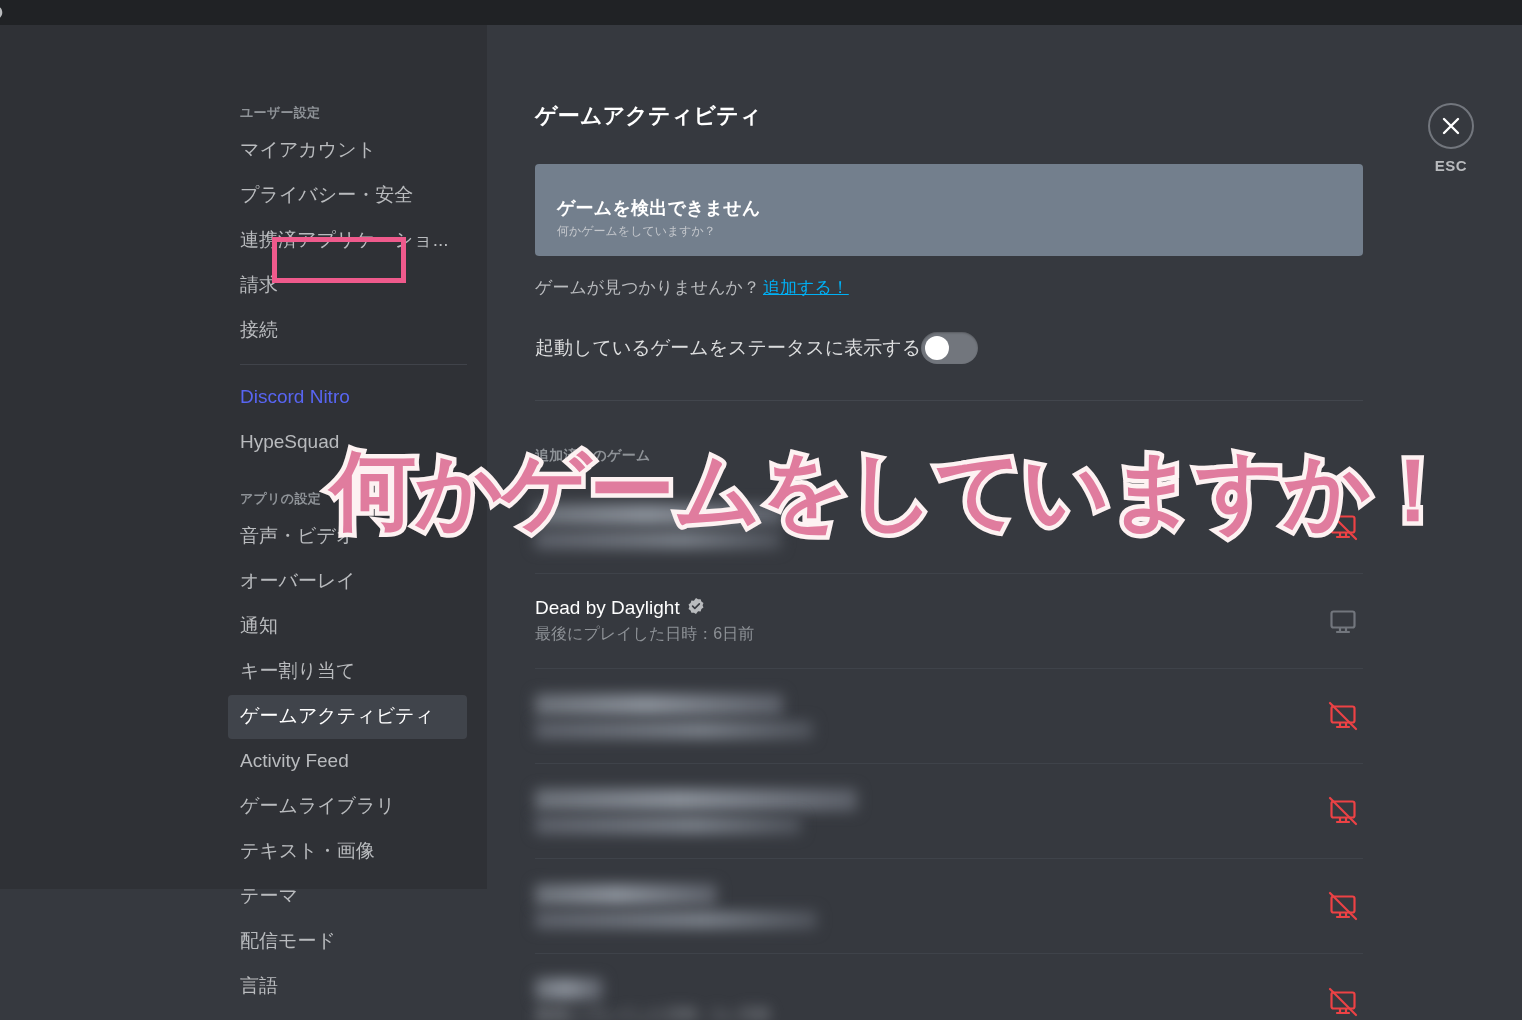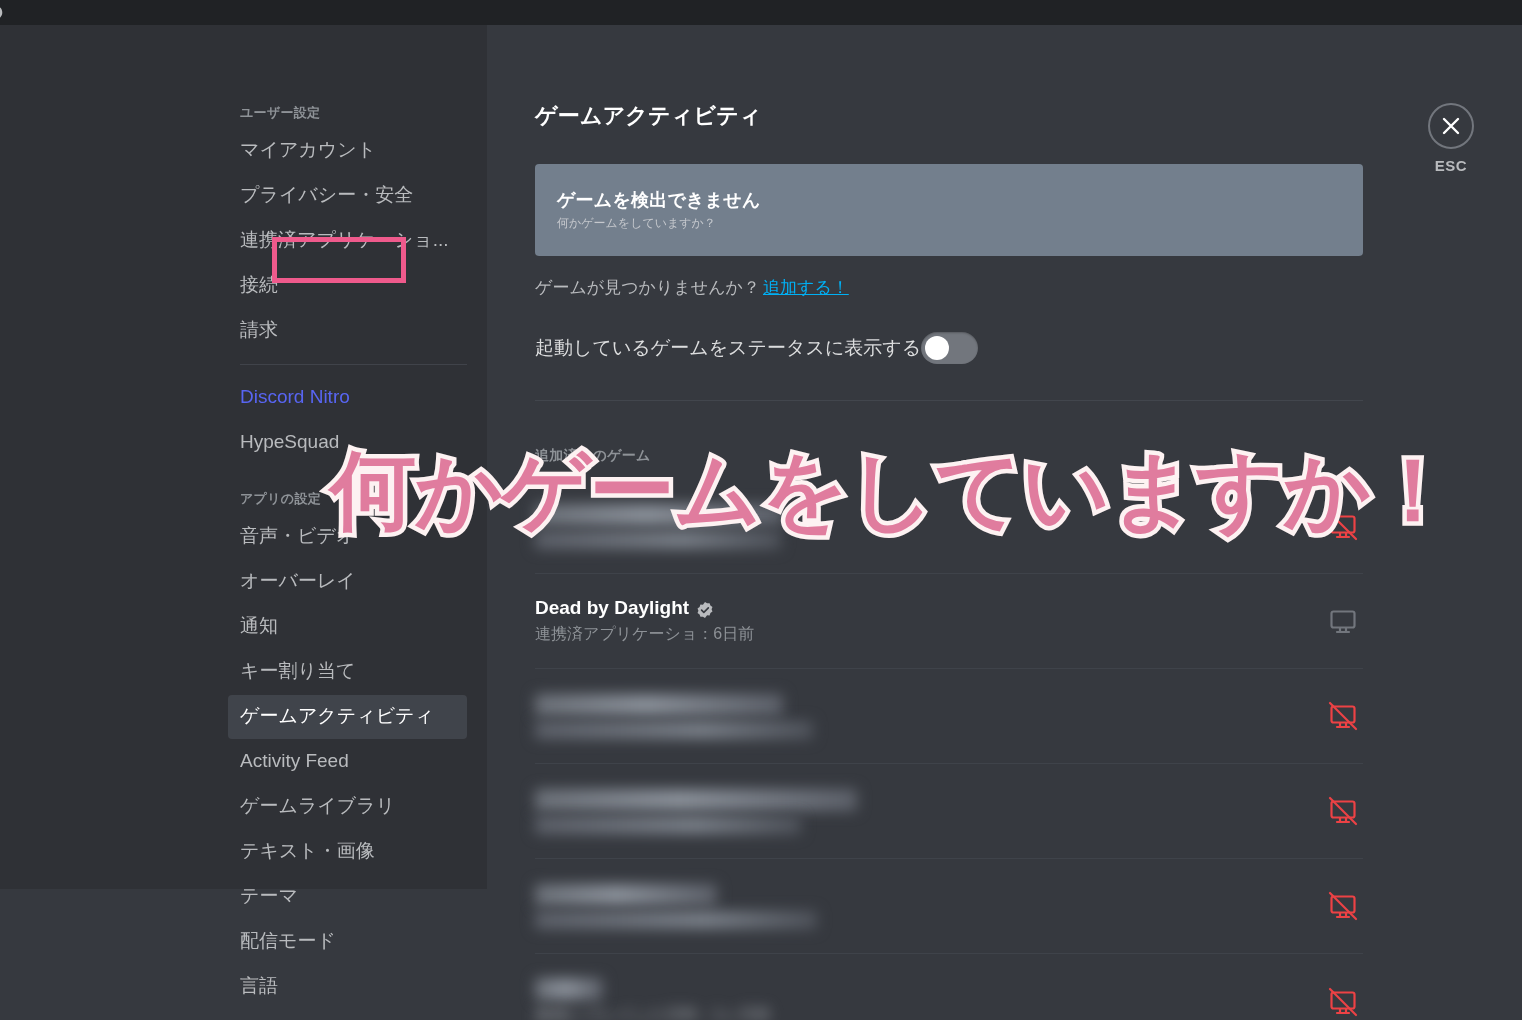--- a/index.html
+++ b/index.html
@@ -61,21 +61,21 @@
   .content-inner { position: absolute; left: 48px; top: 0; width: 875px; }
 
   .page-title {
     font-size: 22px; font-weight: bold; color: #ffffff;
     margin-top: 76px; letter-spacing: .2px;
   }
 
   .detect-box {
     margin-top: 33px; width: 828px; height: 92px;
     background: #737f8d; border-radius: 4px;
-    padding: 24px 0 0 22px;
+    padding: 32px 0 0 22px;
   }
   .detect-title { font-size: 18px; font-weight: bold; color: #ffffff; letter-spacing: .2px;}
   .detect-sub { font-size: 12px; color: #c5c8cd; margin-top: 3px; }
 
   .notfound-row {
     margin-top: 16px; font-size: 17px; color: #b9bbbe;
     display: flex; align-items: center; height: 30px;
   }
   .notfound-link {
     color: #00b0f4; text-decoration: underline; cursor: pointer;
@@ -113,22 +113,22 @@
   
   .game-list { margin-top: 14px; width: 828px; }
   .game-row {
     height: 95px; display: flex; align-items: center;
     justify-content: space-between;
     border-bottom: 1px solid #3f434a;
   }
   .game-row:last-child { border-bottom: none; }
   .game-text { display: flex; flex-direction: column; justify-content: center; }
   .game-name {
-    font-size: 19px; font-weight: bold; color: #ffffff;
-    display: flex; align-items: flex-end; gap: 7px;
+    font-size: 19px; font-weight: normal; color: #ffffff;
+    display: flex; align-items: flex-start; gap: 7px;
   }
   .game-sub { font-size: 16px; color: #8e9297; margin-top: 5px; }
   .verified-badge { display: inline-flex; }
 
   .blurred .game-name, .blurred .game-sub {
     filter: blur(7px);
     color: #a9adb3;
   }
   .blur-name-1 { width: 248px; }
   .blur-name-2 { width: 322px; }
@@ -179,22 +179,22 @@
   <div class="titlebar">
     <div class="titlebar-logo">RD</div>
   </div>
 
   <div class="sidebar">
     <div class="sidebar-inner" id="sidebar-inner">
         <div class="side-header">ユーザー設定</div>
         <div class="side-item">マイアカウント</div>
         <div class="side-item">プライバシー・安全</div>
         <div class="side-item">連携済アプリケーショ...</div>
+        <div class="side-item">請求</div>
         <div class="side-item">接続</div>
-        <div class="side-item">請求</div>
         <div class="side-sep"></div>
         <div class="side-item nitro">Discord Nitro</div>
         <div class="side-item">HypeSquad</div>
         <div class="side-gap"></div>
         <div class="side-header">アプリの設定</div>
         <div class="side-item">音声・ビデオ</div>
         <div class="side-item">オーバーレイ</div>
         <div class="side-item">通知</div>
         <div class="side-item">キー割り当て</div>
         <div class="side-item selected">ゲームアクティビティ</div>
@@ -249,21 +249,21 @@
             </div>
           </div>
           <div class="game-row">
             <div class="game-text">
               <div class="game-name ">Dead by Daylight<span class="verified-badge">
                   <svg width="18" height="18" viewBox="0 0 20 20" aria-hidden="true">
                     <path d="M10 1 l2.3 1.6 2.8-.2 .9 2.6 2.3 1.6-1 2.6 1 2.6-2.3 1.6-.9 2.6-2.8-.2L10 19 l-2.3-1.6-2.8.2-.9-2.6L1.7 13.4l1-2.6-1-2.6L4 6.6l.9-2.6 2.8.2z" fill="#b9bbbe"></path>
                     <path d="M6.2 10.2 l2.5 2.5 5-5" stroke="#36393f" stroke-width="1.8" fill="none" stroke-linecap="round" stroke-linejoin="round"></path>
                   </svg>
                 </span></div>
-              <div class="game-sub ">連携済アプリケーショ：6日前</div>
+              <div class="game-sub ">最後にプレイした日時：6日前</div>
             </div>
             <div class="icon-wrap">
               <svg width="32" height="32" viewBox="0 0 32 32" aria-hidden="true">
                 <rect x="4.5" y="6.5" width="23" height="16" rx="2" fill="none" stroke="#72767d" stroke-width="2.2"></rect>
                 <path d="M13 23 L13 26 M19 23 L19 26 M10 27 L22 27" stroke="#72767d" stroke-width="2.2" stroke-linecap="round" fill="none"></path>
               </svg>
             </div>
           </div>
           <div class="game-row blurred">
             <div class="game-text">

